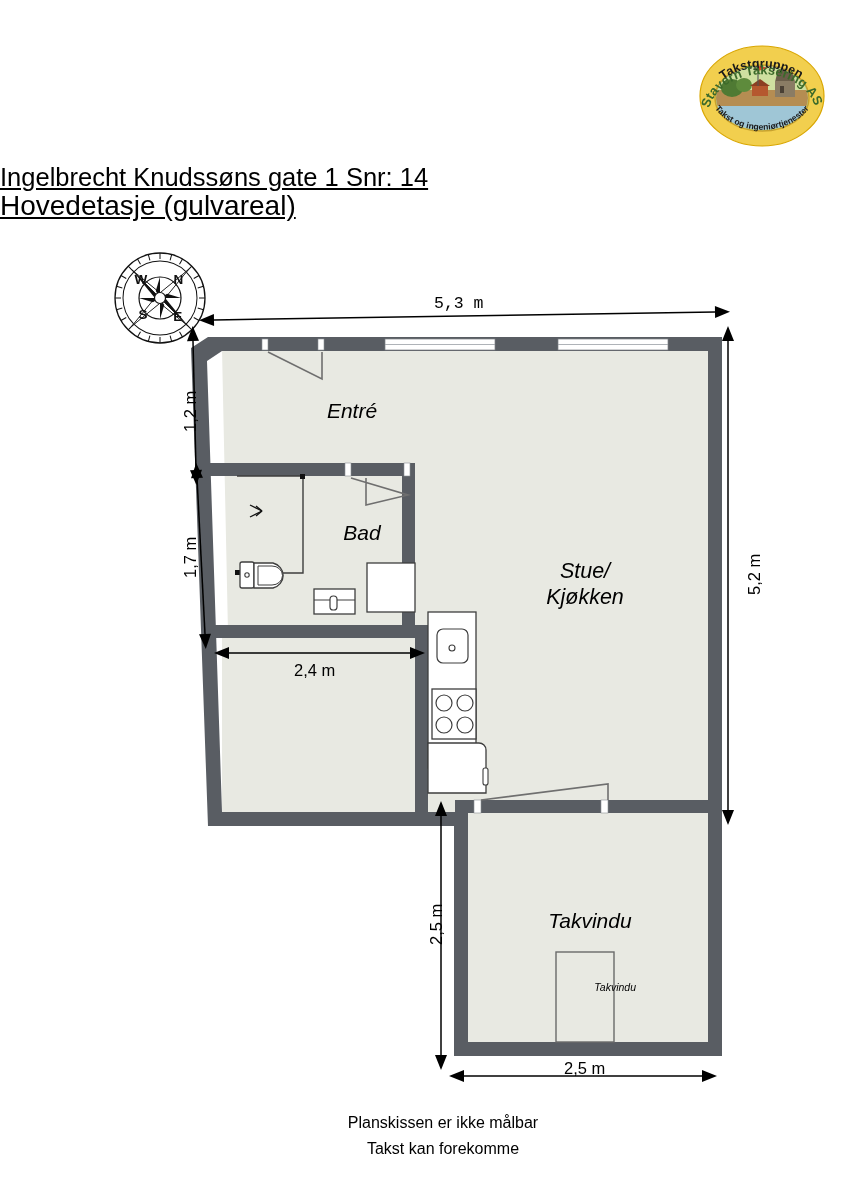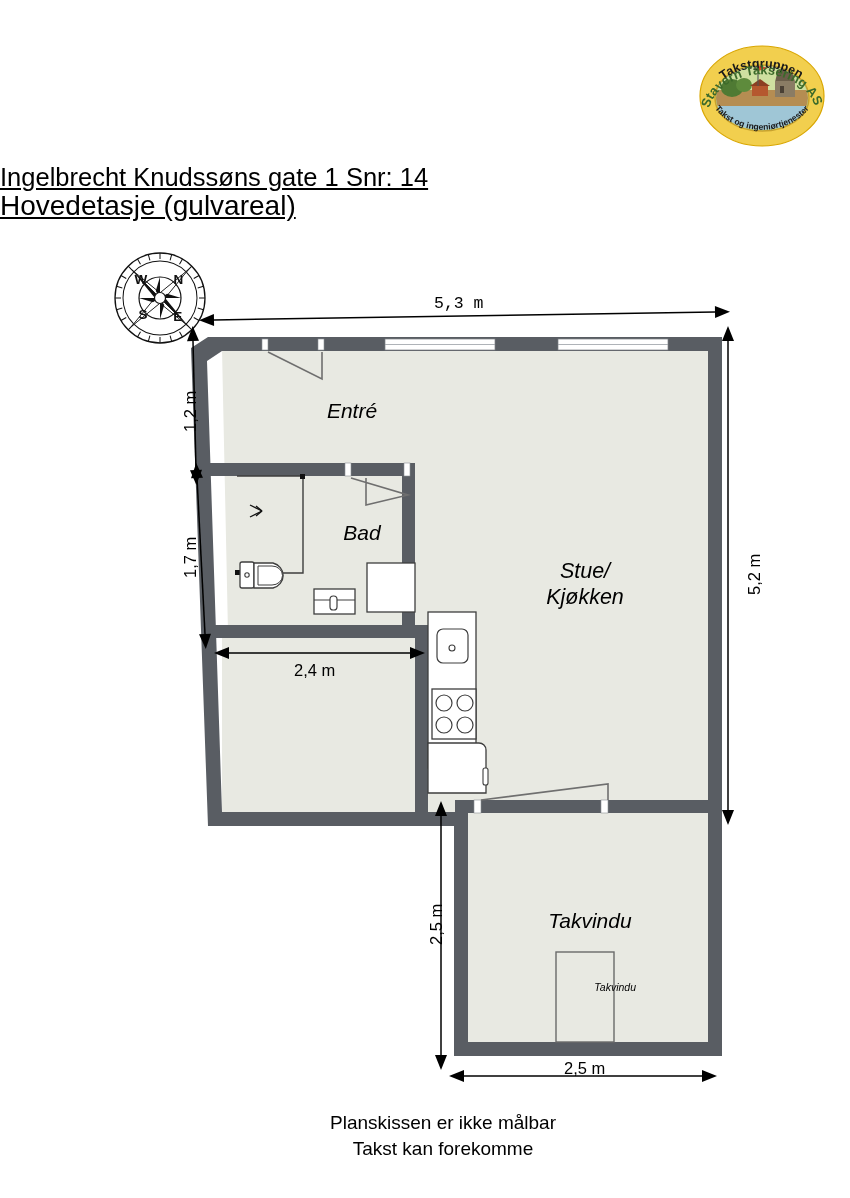--- a/index.html
+++ b/index.html
@@ -54,21 +54,21 @@
 
   
   #footer-block {
     position: absolute;
     left: 0;
     top: 1110px;
     width: 850px;
     text-align: center;
   }
   #footer-line1, #footer-line2 {
-    font-size: 19px;
+    font-size: 16px;
     line-height: 26px;
     white-space: nowrap;
     padding-left: 36px;
   }
 
   
   #compass {
     position: absolute;
     left: 108px;
     top: 246px;

